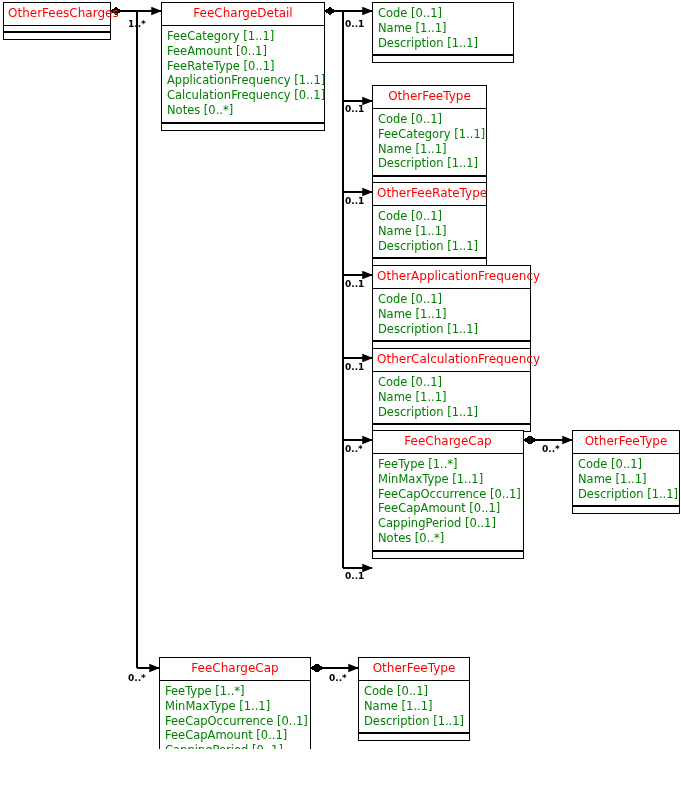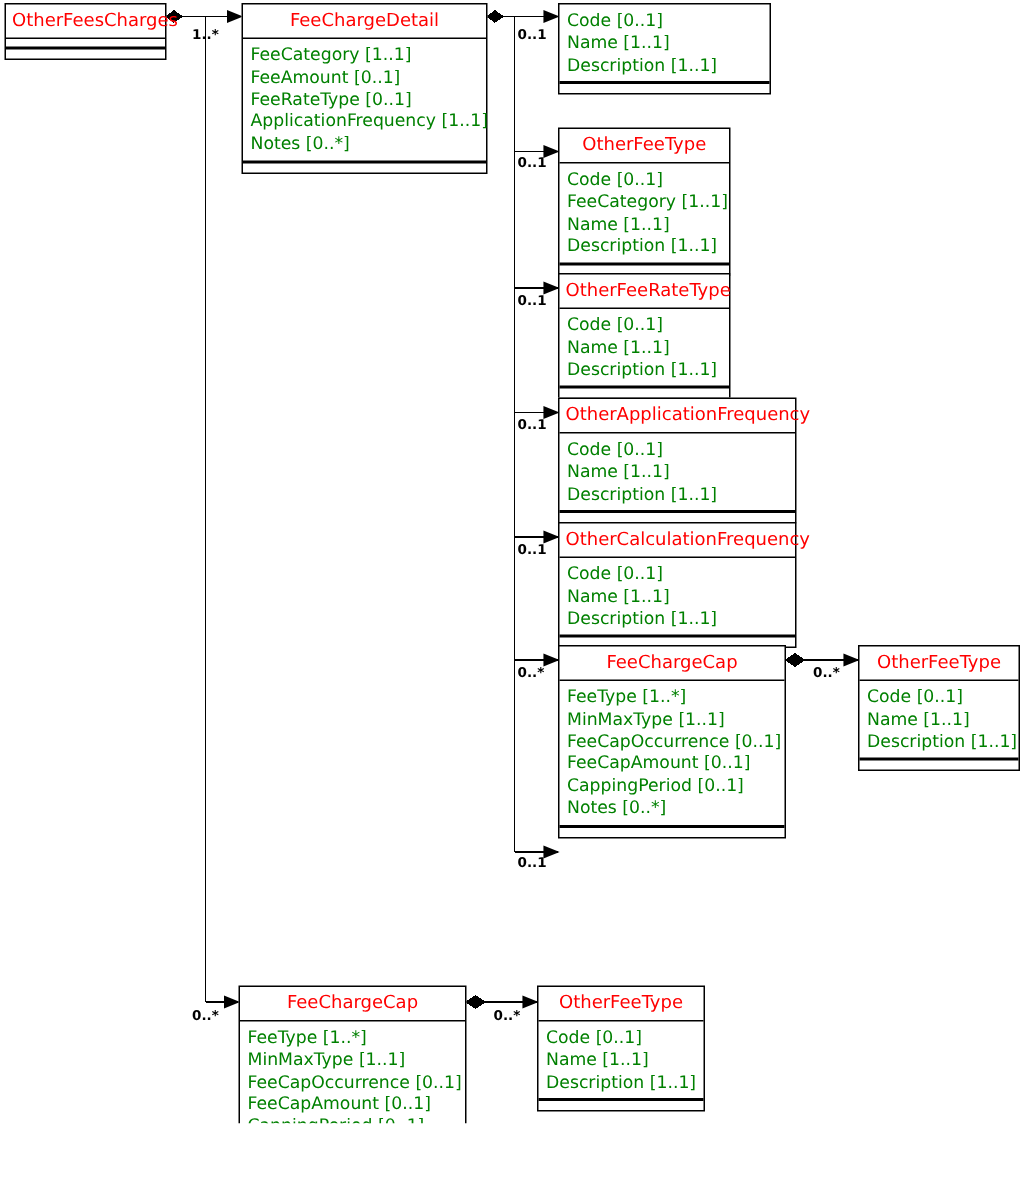--- a/index.html
+++ b/index.html
@@ -118,20 +118,21 @@
     <div class="uml-ops"></div>
   </div>
 
   <div class="uml-class" style="left:161px; top:2px; width:164px;">
     <div class="uml-title">FeeChargeDetail</div>
     <div class="uml-attrs">
       <div class="uml-attr">FeeCategory [1..1]</div>
       <div class="uml-attr">FeeAmount [0..1]</div>
       <div class="uml-attr">FeeRateType [0..1]</div>
       <div class="uml-attr">ApplicationFrequency [1..1]</div>
+      <div class="uml-attr">CalculationFrequency [0..1]</div>
       <div class="uml-attr">Notes [0..*]</div>
     </div>
     <div class="uml-ops"></div>
   </div>
 
   <div class="uml-class" style="left:372px; top:2px; width:142px;">
     <div class="uml-attrs">
       <div class="uml-attr">Code [0..1]</div>
       <div class="uml-attr">Name [1..1]</div>
       <div class="uml-attr">Description [1..1]</div>

